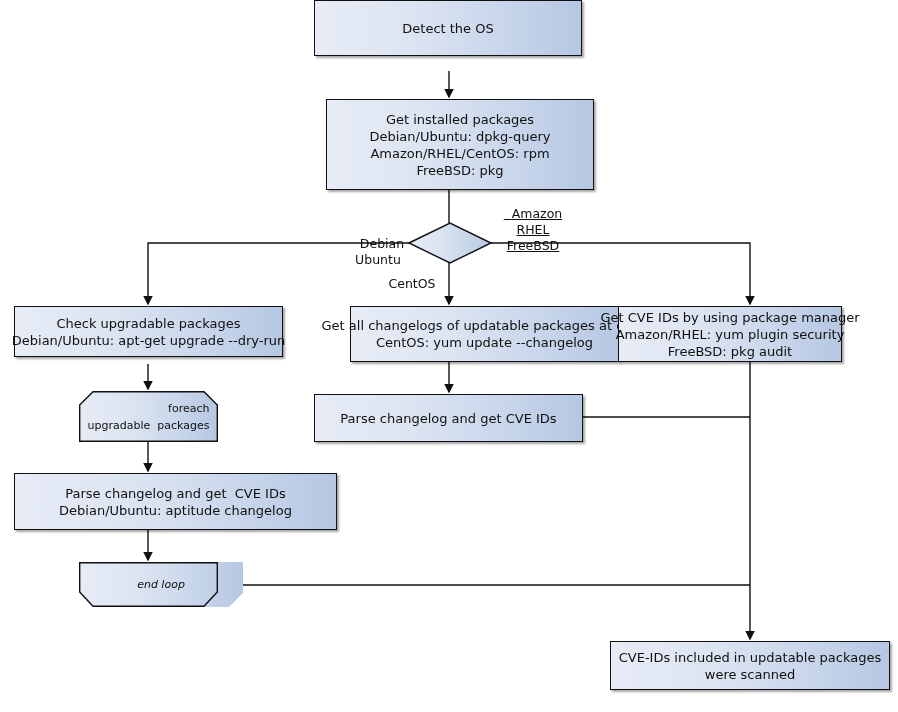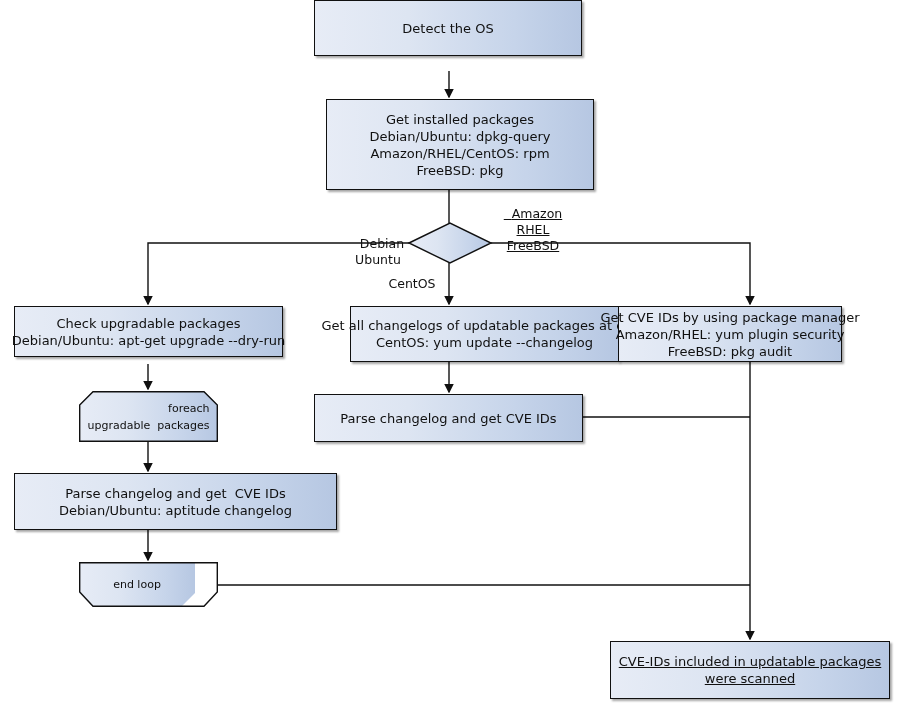--- a/index.html
+++ b/index.html
@@ -189,23 +189,23 @@
 
 <div class="node rect" style="left:314px; top:394px; width:269px; height:48px;">
   <span>Parse changelog and get CVE IDs</span>
 </div>
 
 <div class="node rect" style="left:14px; top:473px; width:323px; height:57px;">
   <span>Parse changelog and get  CVE IDs
 Debian/Ubuntu: aptitude changelog</span>
 </div>
 
-<div class="loopshape loop-end" style="left:79px; top:562px; width:116px; height:45px;">
+<div class="loopshape loop-end" style="left:79px; top:562px; width:164px; height:45px;font-style:italic;">
   <span>end loop</span>
 </div>
 <svg class="loop-outline" style="left:79px; top:562px;" width="139" height="45" xmlns="http://www.w3.org/2000/svg">
   <path d="M 0.7 0.7 L 138.3 0.7 L 138.3 30 L 125 44.3 L 14 44.3 L 0.7 30 Z" fill="none" stroke="#101010" stroke-width="1.4"></path>
 </svg>
 
-<div class="node rect" style="left:610px; top:641px; width:280px; height:58px;text-decoration:underline;">
+<div class="node rect" style="left:610px; top:641px; width:280px; height:49px;">
   <span>CVE-IDs included in updatable packages
 were scanned</span>
 </div>
 
 </body></html>

